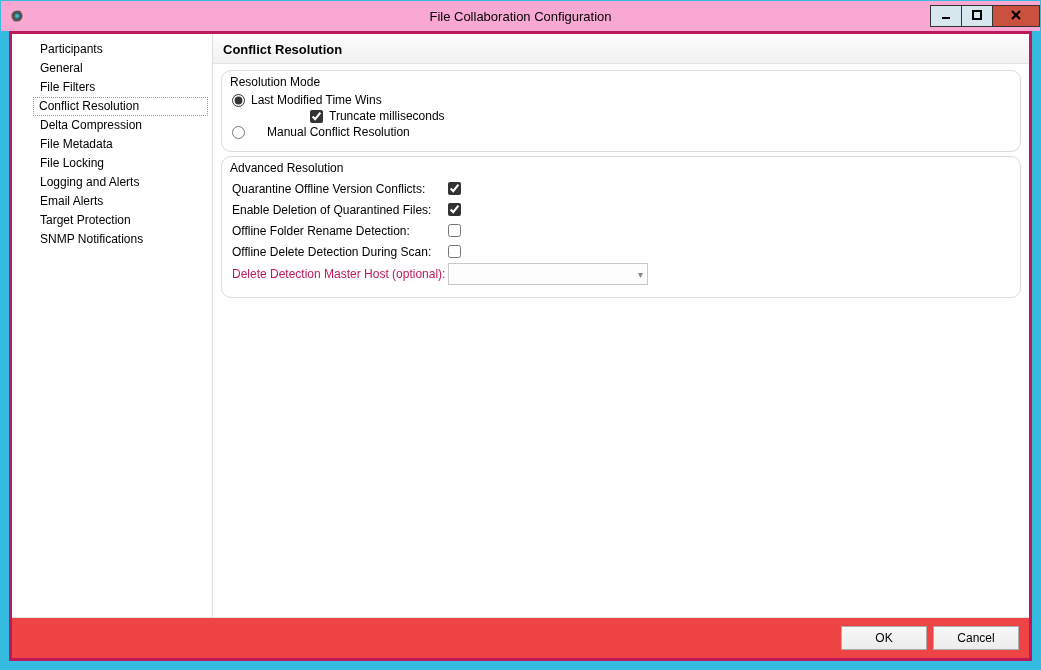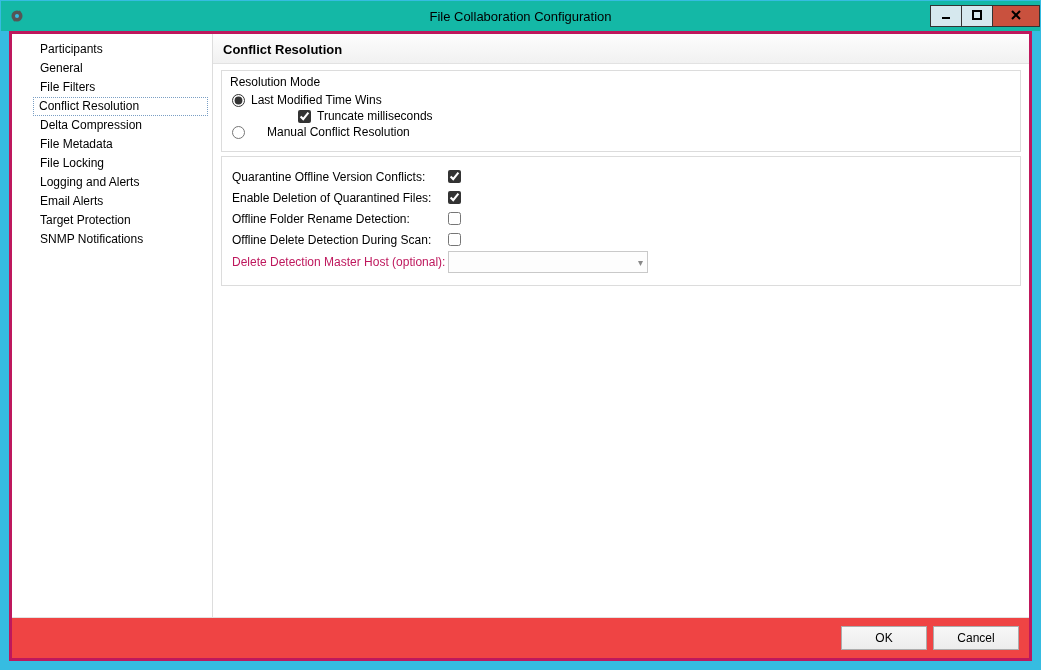--- a/index.html
+++ b/index.html
@@ -19,21 +19,21 @@
   }
   .window-inner {
     background: #36bce1;
     width: 100%;
     height: 100%;
     display: flex;
     flex-direction: column;
   }
   .titlebar {
     height: 30px;
-    background: #14b8a6;
+    background: #f9a8d4;
     display: flex;
     align-items: center;
     position: relative;
   }
   .titlebar .app-icon {
     width: 20px;
     height: 20px;
     margin-left: 6px;
     display: flex;
     align-items: center;
@@ -127,21 +127,21 @@
     font-weight: bold;
     font-size: 13px;
     background: linear-gradient(#fdfdfd, #f1f1f1);
     border-bottom: 1px solid #e2e2e2;
   }
   .page-body {
     padding: 6px 8px;
   }
   .group {
     border: 1px solid #dcdcdc;
-    border-radius: 0;
+    border-radius: 10px;
     margin-bottom: 4px;
     position: relative;
     padding: 8px 10px 10px 10px;
     background: #fff;
   }
   .group-title {
     position: relative;
     top: 0;
     margin: -4px 0 4px -2px;
     font-size: 12px;
@@ -149,21 +149,21 @@
   }
   .radio-row, .check-row {
     display: flex;
     align-items: center;
     margin: 2px 0;
   }
   .radio-row input, .check-row input {
     margin: 0 6px 0 0;
   }
   .indent {
-    margin-left: 36px;
+    margin-left: 48px;
     padding-left: 30px;
   }
   .adv-row {
     display: flex;
     align-items: center;
     margin: 2px 0;
   }
   .adv-label {
     width: 216px;
     text-align: left;
@@ -293,20 +293,21 @@
                 <span>Truncate milliseconds</span>
               </label>
 
               <label class="radio-row" style="margin-top:0;gap:16px;">
                 <input type="radio" name="resmode" id="radio-manual" style="">
                 <span>Manual Conflict Resolution</span>
               </label>
             </div>
 
             <div class="group">
+              <div class="group-title">Advanced Resolution</div>
               <div id="adv-rows">
                   <div class="adv-row">
                     <div class="adv-label">Quarantine Offline Version Conflicts:</div>
                     <input type="checkbox" class="adv-check" checked="" style="">
                   </div>
                   <div class="adv-row">
                     <div class="adv-label">Enable Deletion of Quarantined Files:</div>
                     <input type="checkbox" class="adv-check" checked="" style="">
                   </div>
                   <div class="adv-row">

